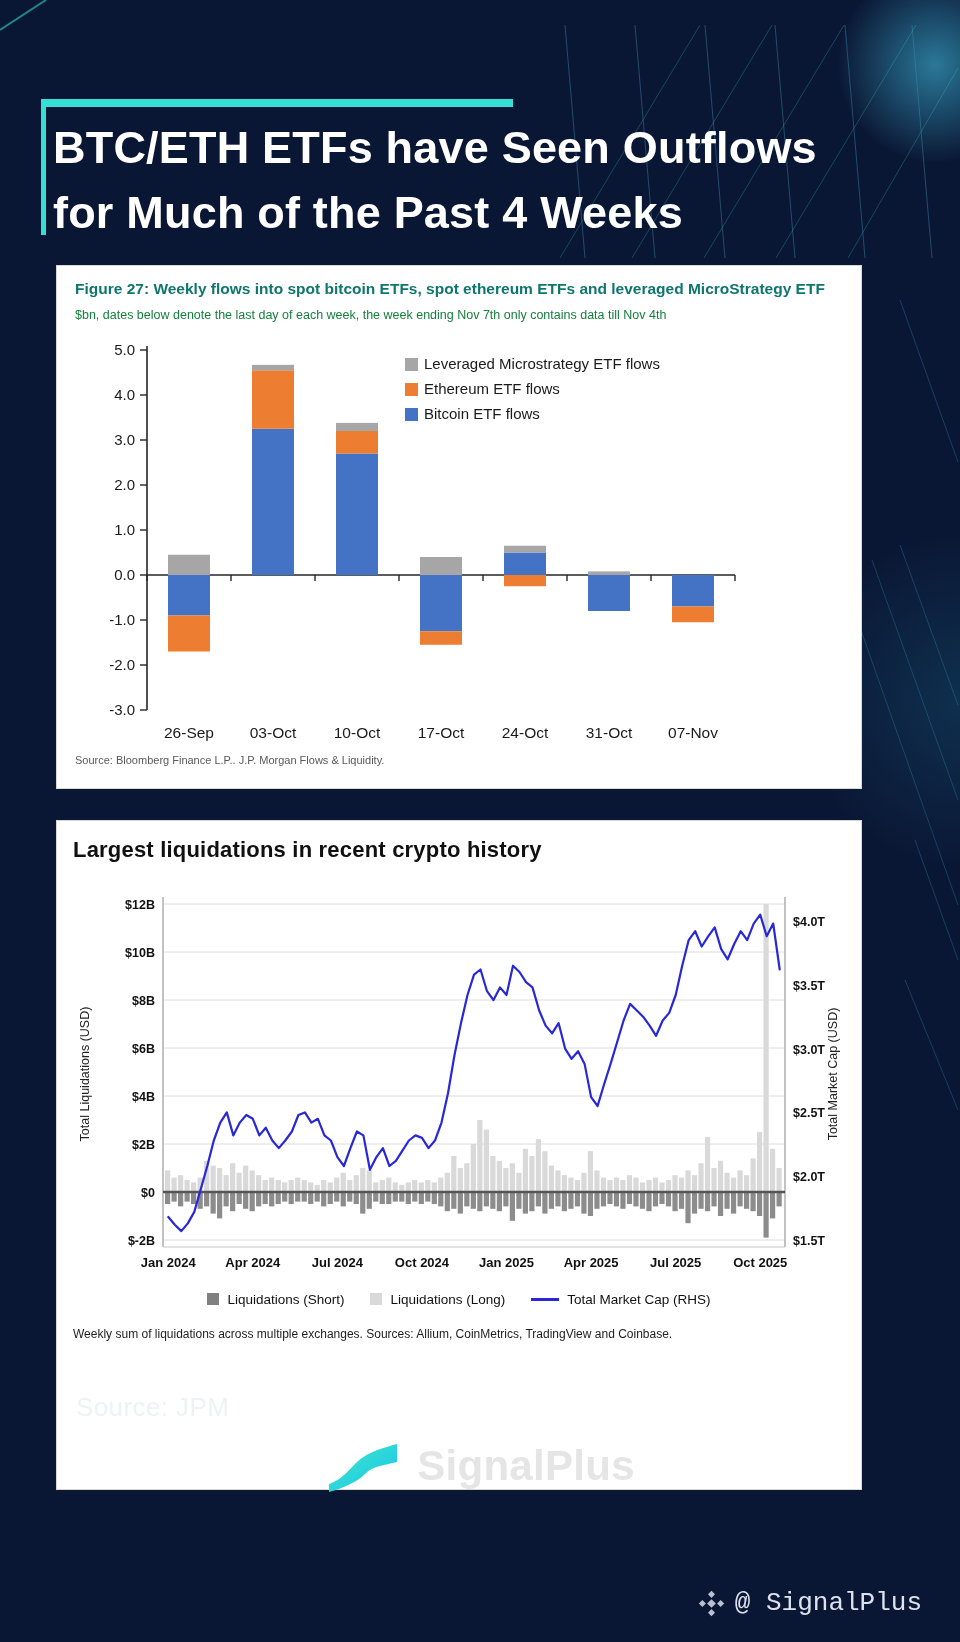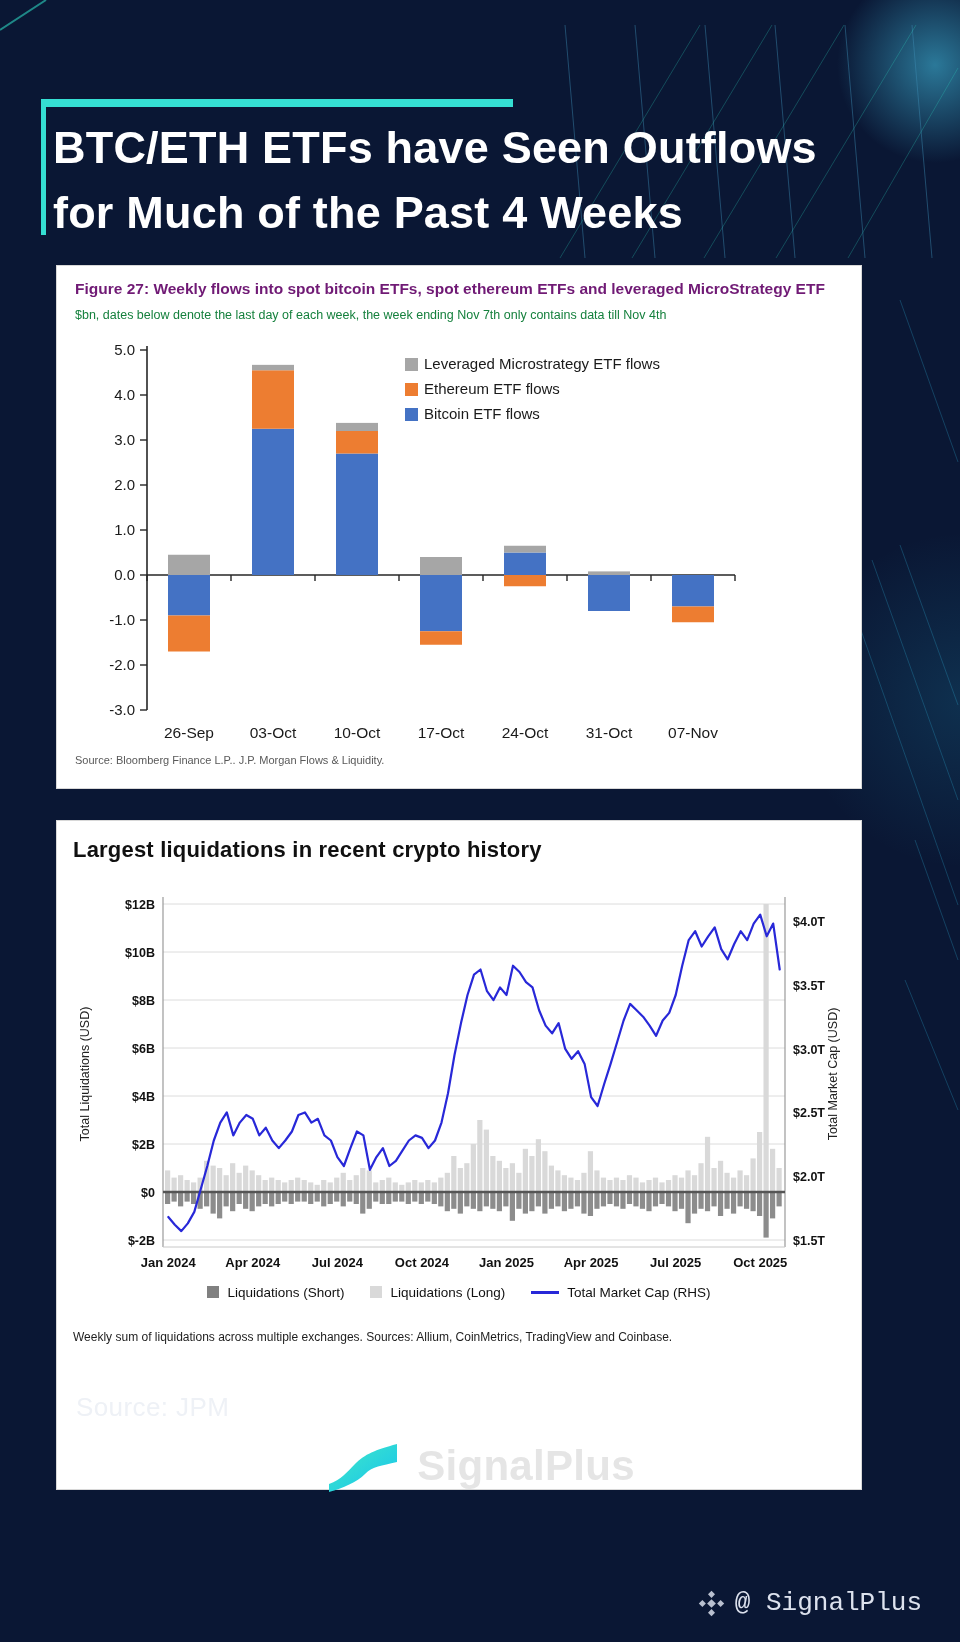--- a/index.html
+++ b/index.html
@@ -13,29 +13,29 @@
   }
   #decor{position:absolute;left:0;top:0;pointer-events:none;}
   
   #title-block{position:absolute;left:41px;top:99px;width:820px;}
   .accent-top{position:absolute;left:0;top:0;width:472px;height:8px;background:#35dfd3;}
   .accent-left{position:absolute;left:0;top:0;width:5px;height:136px;background:#35dfd3;}
   #title-block h1{margin:0;padding:16px 0 0 12px;font-size:45px;line-height:1.45;font-weight:700;color:#ffffff;letter-spacing:.2px;}
   
   .panel{position:absolute;left:56px;width:806px;background:#ffffff;border:1px solid #d8d8d8;box-sizing:border-box;}
   #panel1{top:265px;height:524px;padding:14px 18px 8px 18px;}
-  .fig-title{color:#701a75;font-weight:700;font-size:15.5px;white-space:nowrap;overflow:hidden;}
+  .fig-title{color:#0f766e;font-weight:700;font-size:15.5px;white-space:nowrap;overflow:hidden;}
   .fig-sub{margin-top:10px;font-size:12.5px;color:#15803d;}
   .fig-src{margin-top:2px;font-size:11px;color:#595959;}
   #panel2{top:820px;height:670px;padding:16px 16px 8px 16px;}
   .p2-title{font-size:22px;font-weight:700;color:#101010;letter-spacing:.2px;}
-  .legend2{display:flex;justify-content:center;align-items:center;gap:26px;margin-top:4px;font-size:13.5px;color:#111;}
+  .legend2{display:flex;justify-content:center;align-items:center;gap:26px;margin-top:11px;font-size:13.5px;color:#111;}
   .legend2 .sw{display:inline-block;width:12px;height:12px;margin-right:8px;vertical-align:-1px;}
   .legend2 .ln{display:inline-block;width:28px;height:3px;margin-right:8px;vertical-align:3px;}
-  .footnote2{margin-top:30px;font-size:12px;color:#1d1d1d;}
+  .footnote2{margin-top:20px;font-size:12px;color:#1d1d1d;}
   
   .c1tick{font-size:15px;fill:#1a1a1a;}
   .c1cat{font-size:15.5px;fill:#1a1a1a;}
   .c1leg{font-size:15px;fill:#1a1a1a;}
   .c2tick{font-size:12.5px;font-weight:700;fill:#111;}
   .c2xlab{font-size:13px;font-weight:700;fill:#111;}
   .c2ax{font-size:12.5px;fill:#222;}
   
   #source-jpm{position:absolute;left:76px;top:1392px;font-size:26px;color:#eef1f6;letter-spacing:.4px;}
   #brand-row{position:absolute;left:0;right:0;top:1438px;display:flex;justify-content:center;align-items:center;gap:16px;}

